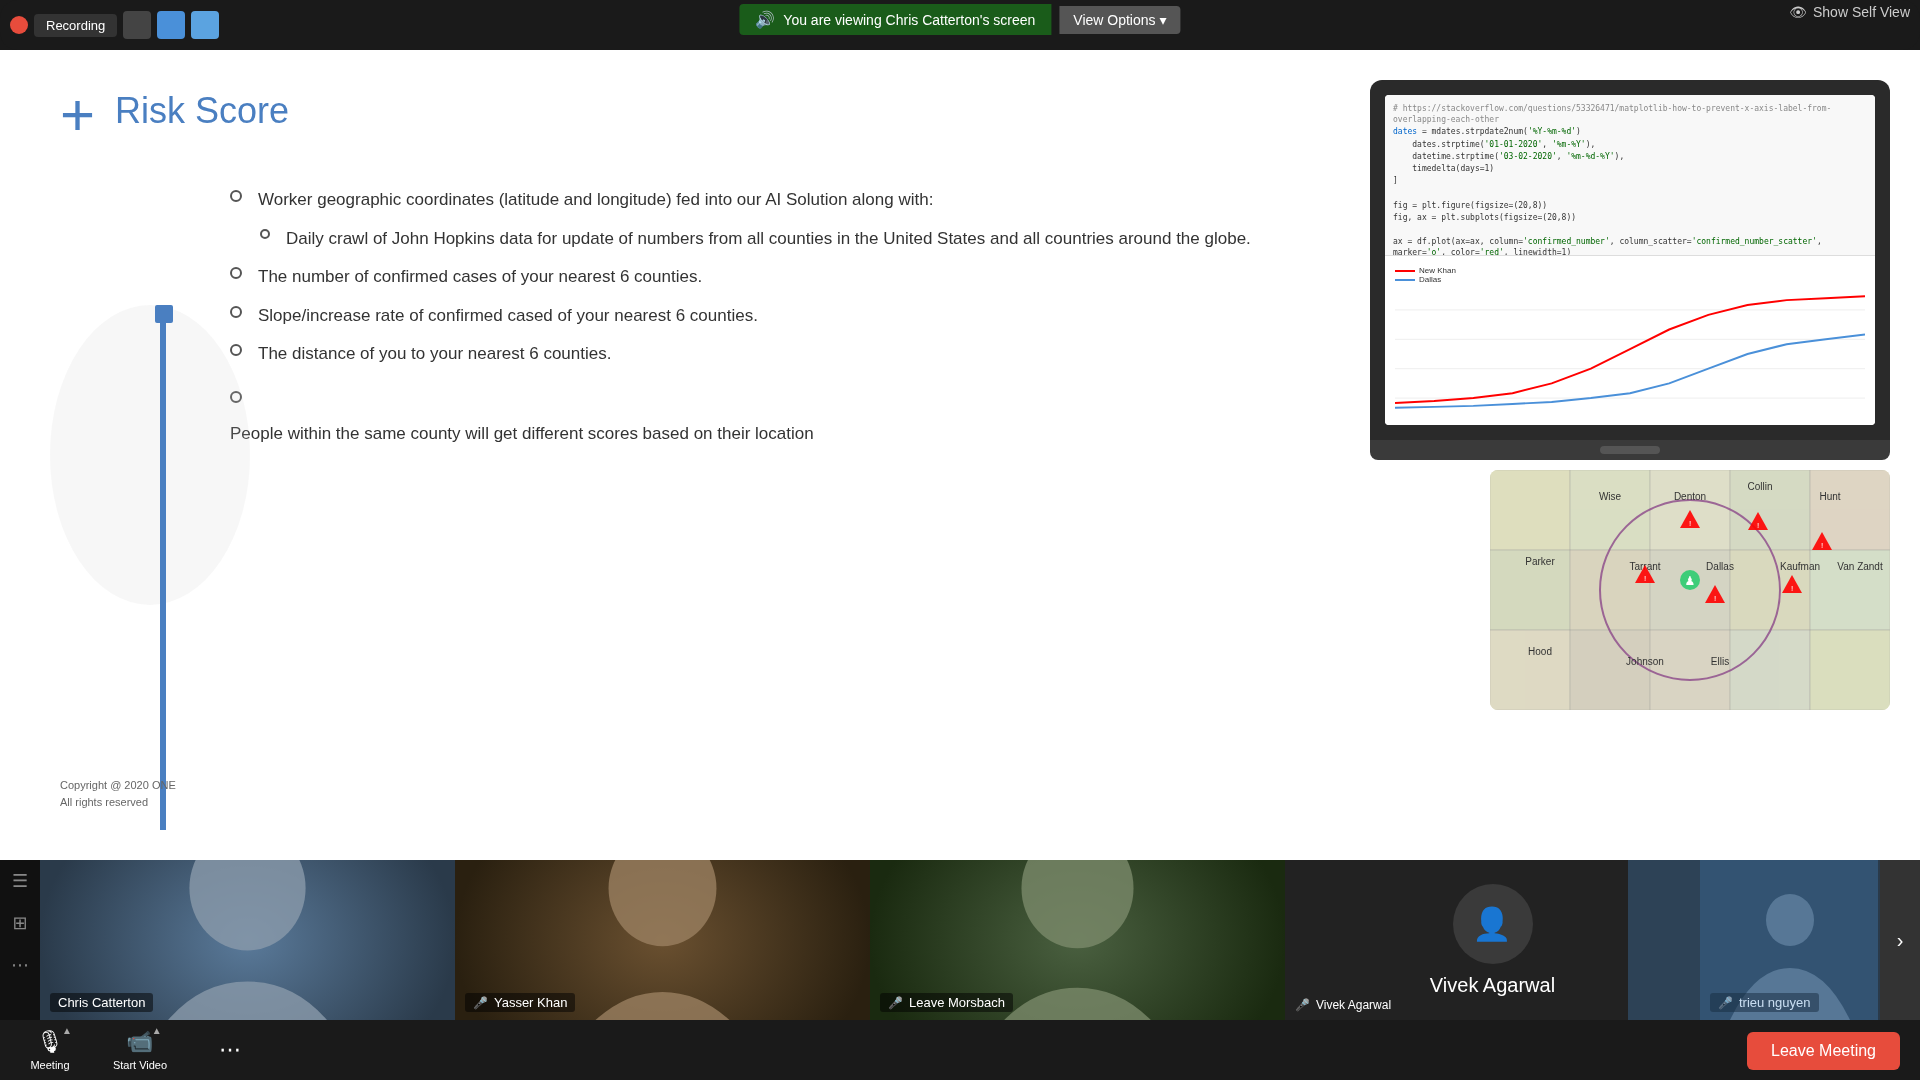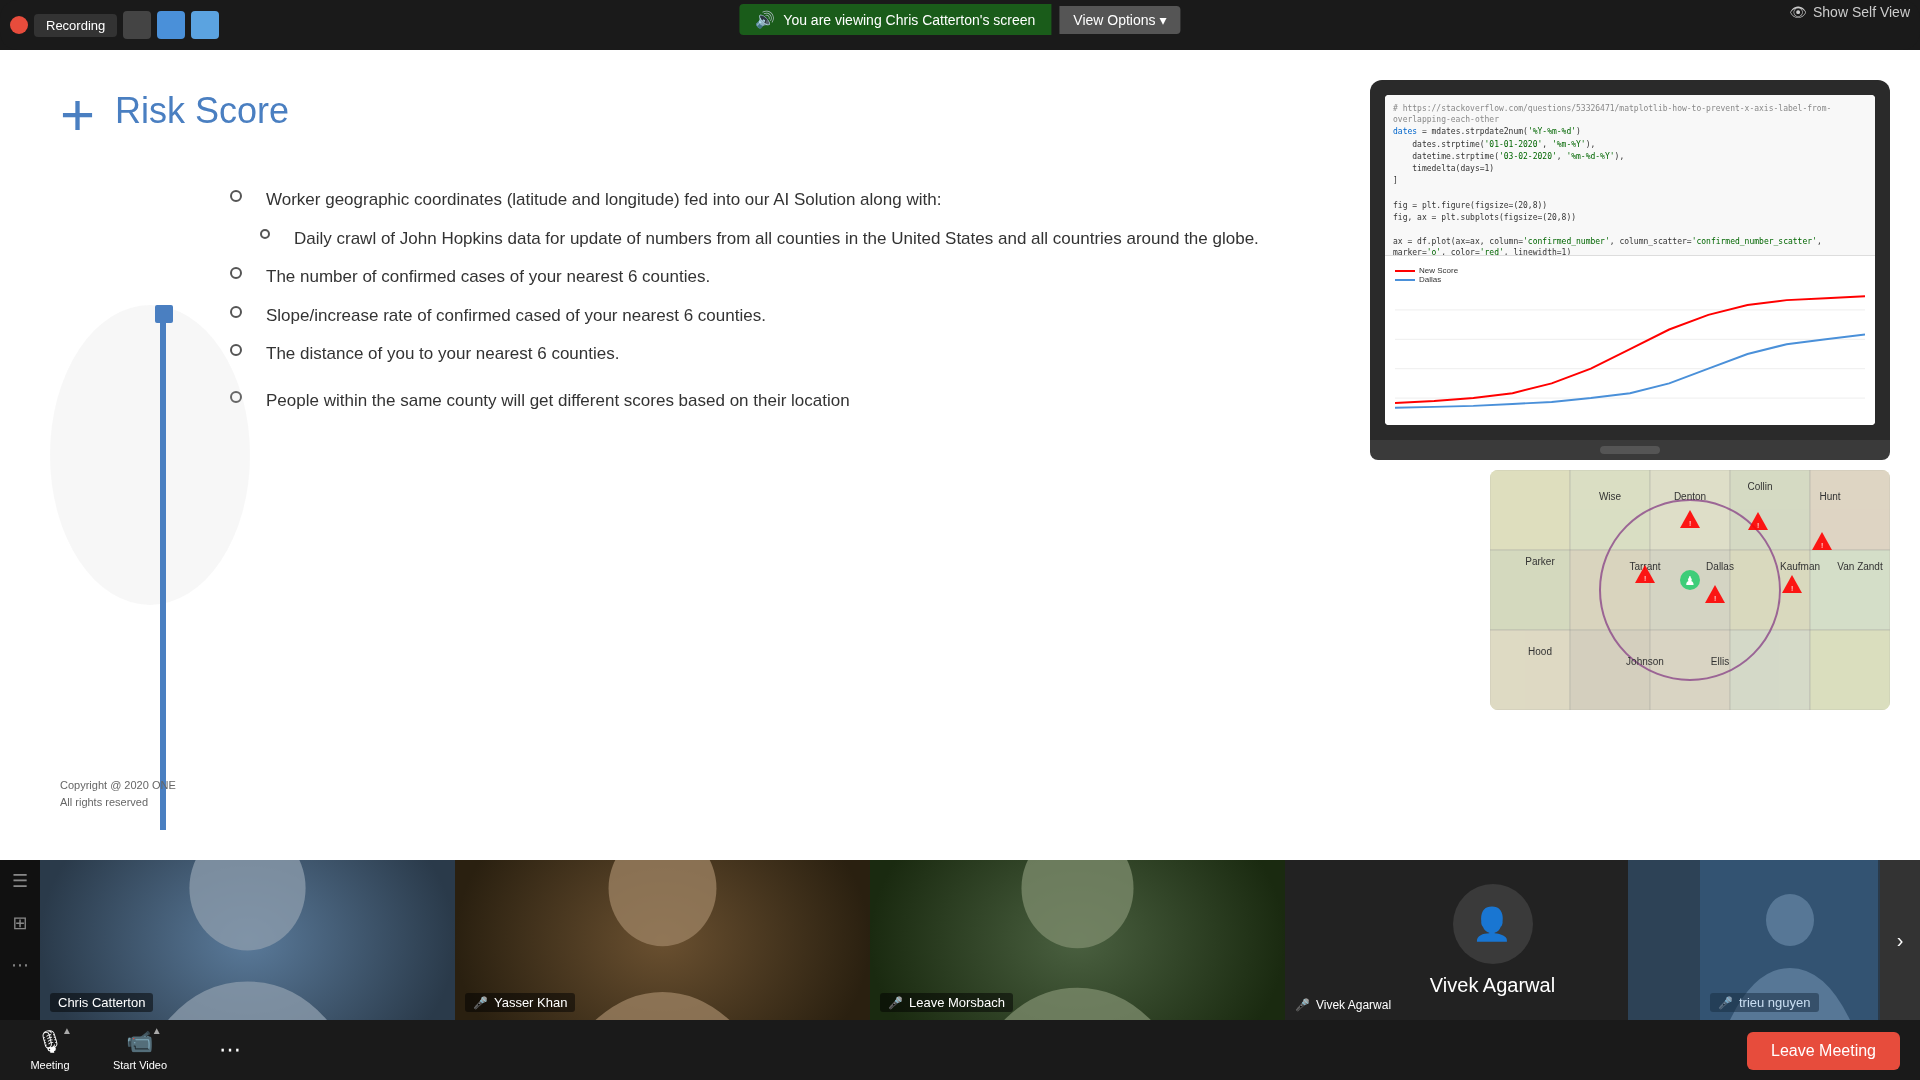--- a/index.html
+++ b/index.html
@@ -164,21 +164,21 @@
     .bullet-section {
       margin-left: 170px;
       font-size: 17px;
       color: #333;
       line-height: 1.8;
     }
 
     .bullet-item {
       display: flex;
       align-items: flex-start;
-      gap: 24px;
+      gap: 16px;
       margin-bottom: 8px;
     }
 
     .bullet-circle {
       width: 12px; height: 12px;
       border: 2px solid #555;
       border-radius: 50%;
       margin-top: 5px;
       flex-shrink: 0;
     }
@@ -552,21 +552,21 @@
       </div>
       <div class="bullet-item">
         <div class="bullet-circle"></div>
         <div>Slope/increase rate of confirmed cased of your nearest 6 counties.</div>
       </div>
       <div class="bullet-item">
         <div class="bullet-circle"></div>
         <div>The distance of you to your nearest 6 counties.</div>
       </div>
 
-      <div class="bullet-item" style="margin-top:16px;">
+      <div class="bullet-item" style="margin-top:16px;flex-direction:column;">
         <div class="bullet-circle"></div>
         <div>People within the same county will get different scores based on their location</div>
       </div>
     </div>
 
     <div id="laptop-area">
       <div class="laptop-frame">
         <div class="laptop-screen">
 
           <div class="code-area">
@@ -581,21 +581,21 @@
             <div class="code-line">fig, ax = plt.subplots(figsize=(20,8))</div>
             <div class="code-line">&nbsp;</div>
             <div class="code-line">ax = df.plot(ax=ax, column=<span class="code-green">'confirmed_number'</span>, column_scatter=<span class="code-green">'confirmed_number_scatter'</span>, marker=<span class="code-green">'o'</span>, color=<span class="code-green">'red'</span>, linewidth=1)</div>
 
           </div>
 
           <div class="chart-area">
             <div class="chart-legend">
               <div class="chart-legend-item">
                 <div class="legend-line-red"></div>
-                <span>New Score</span>
+                <span>New Khan</span>
               </div>
               <div class="chart-legend-item">
                 <div class="legend-line-blue"></div>
                 <span>Dallas</span>
               </div>
             </div>
             <svg class="chart-svg" viewBox="0 0 480 130">
 
               <line x1="0" y1="20" x2="480" y2="20" stroke="#eee" stroke-width="1"></line>
               <line x1="0" y1="50" x2="480" y2="50" stroke="#eee" stroke-width="1"></line>

